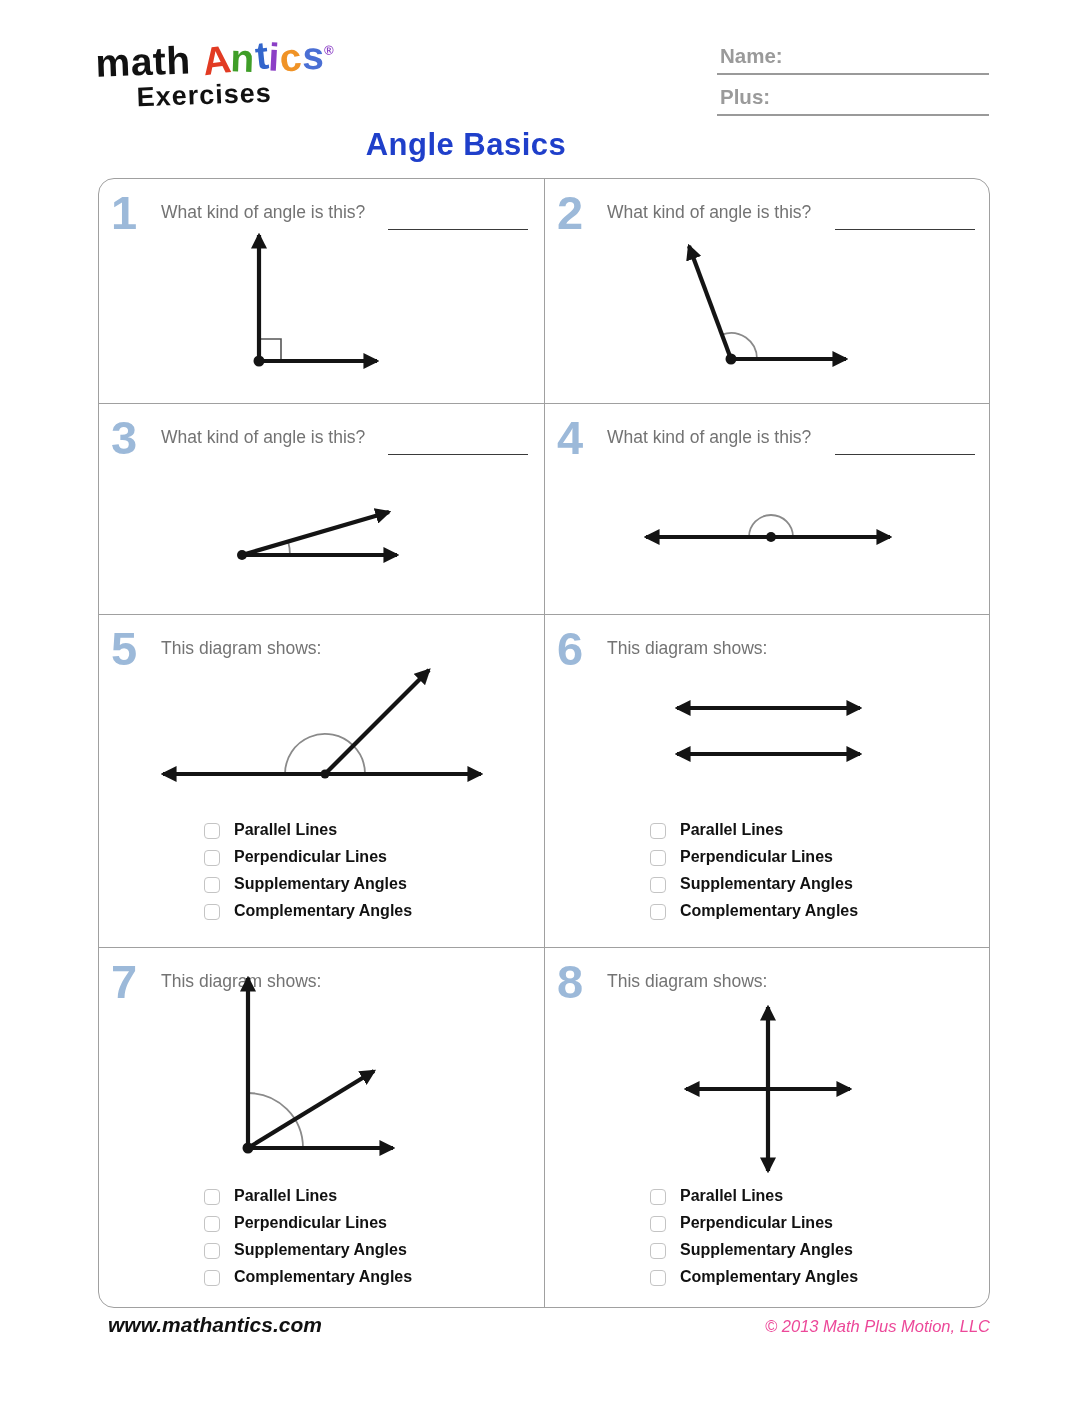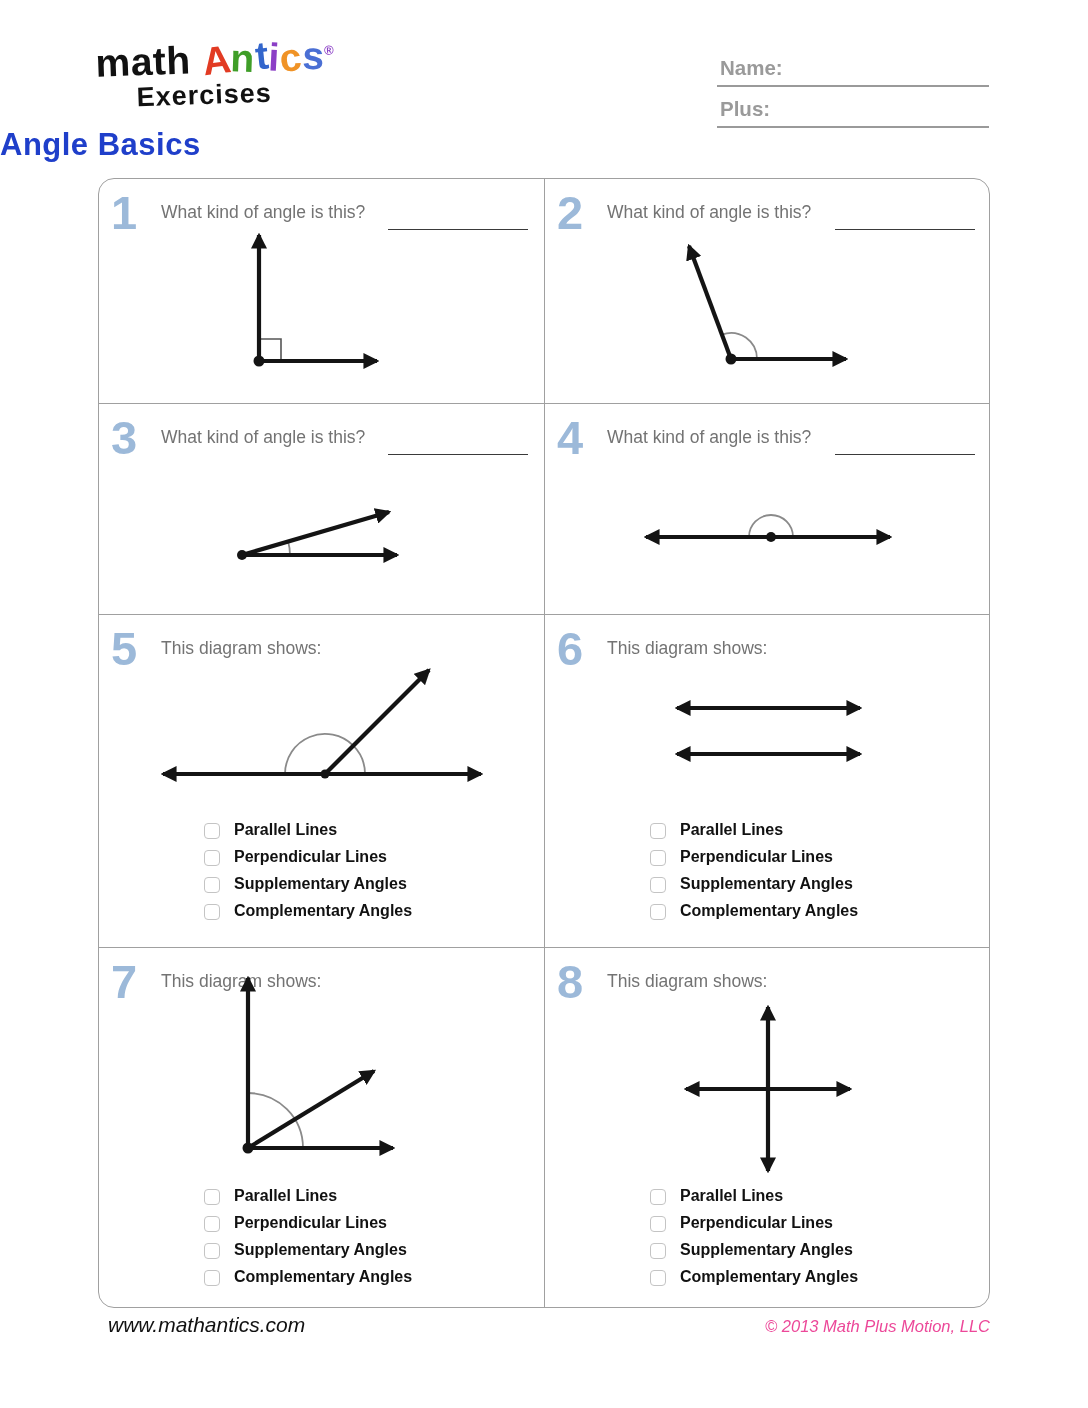--- a/index.html
+++ b/index.html
@@ -13,26 +13,26 @@
   .logo-antics span{display:inline-block;}
   .logo-antics span:nth-child(1){transform:rotate(-5deg) translateY(1px);}
   .logo-antics span:nth-child(2){transform:rotate(4deg);}
   .logo-antics span:nth-child(3){transform:rotate(-4deg) translateY(-2px);}
   .logo-antics span:nth-child(4){transform:rotate(5deg);}
   .logo-antics span:nth-child(5){transform:rotate(-4deg) translateY(1px);}
   .logo-antics span:nth-child(6){transform:rotate(4deg);}
   .logo-reg{font-size:13px;vertical-align:super;color:#8b3fc6;}
   .logo-sub{font-size:27px;font-weight:bold;color:#111;margin-top:1px;letter-spacing:1px;}
 
-  .id-block{position:absolute;left:717px;top:44px;width:272px;margin-top:12px;}
+  .id-block{position:absolute;left:717px;top:44px;width:272px;}
   .id-row{height:29px;border-bottom:2px solid var(--id-label-gray,#9a9a9a);
           font-size:20.5px;font-weight:bold;color:var(--id-label-gray,#9a9a9a);
           padding-left:3px;margin-bottom:10px;}
 
-  .title{position:absolute;left:0;top:127px;width:932px;text-align:left;
+  .title{position:absolute;left:0;top:127px;width:932px;text-align:center;
          font-size:31px;font-weight:bold;color:var(--title-blue,#1f3fca);letter-spacing:0.5px;}
 
   
   .qtable{position:absolute;left:98px;top:178px;width:892px;height:1130px;
           border:1px solid var(--grid-border,#a0a0a0);border-radius:16px;overflow:hidden;
           display:grid;grid-template-columns:446px 446px;grid-template-rows:225px 211px 333px 361px;
           box-sizing:border-box;background:#fff;}
   .cell{position:relative;box-sizing:border-box;}
   .bR{border-right:1px solid var(--grid-border,#a0a0a0);}
   .bB{border-bottom:1px solid var(--grid-border,#a0a0a0);}
@@ -49,21 +49,21 @@
   #d5{top:28px;}  #d6{top:80px;}  #d7{top:20px;}  #d8{top:53px;}
 
   .choices{position:absolute;left:105px;}
   .row3 .choices{top:207px;} .row4 .choices{top:240px;}
   .choice{display:flex;align-items:flex-end;height:17px;margin-bottom:10px;}
   .checkbox{flex:none;width:16px;height:16px;border:1.7px solid #c4c4c4;border-radius:4px;
             background:#fff;box-sizing:border-box;}
   .choice-label{font-size:16px;font-weight:bold;margin-left:14px;white-space:nowrap;color:#111;}
 
   
-  .site{position:absolute;left:108px;top:1313px;font-size:21px;font-weight:normal;font-style:italic;color:#111;}
+  .site{position:absolute;left:108px;top:1313px;font-size:21px;font-weight:bold;font-style:italic;color:#111;}
   .copy{position:absolute;right:98px;top:1317px;font-size:16.5px;font-style:italic;color:#ec4899;}
 
   svg line{stroke:var(--diagram-line,#141414);stroke-width:4.2;}
   svg .arc{stroke:var(--diagram-arc,#8a8a8a);stroke-width:1.8;fill:none;}
   svg .sq{stroke:#555;stroke-width:1.6;fill:none;}
   svg circle{fill:var(--diagram-line,#141414);}
 </style>
 </head>
 <body>
 

